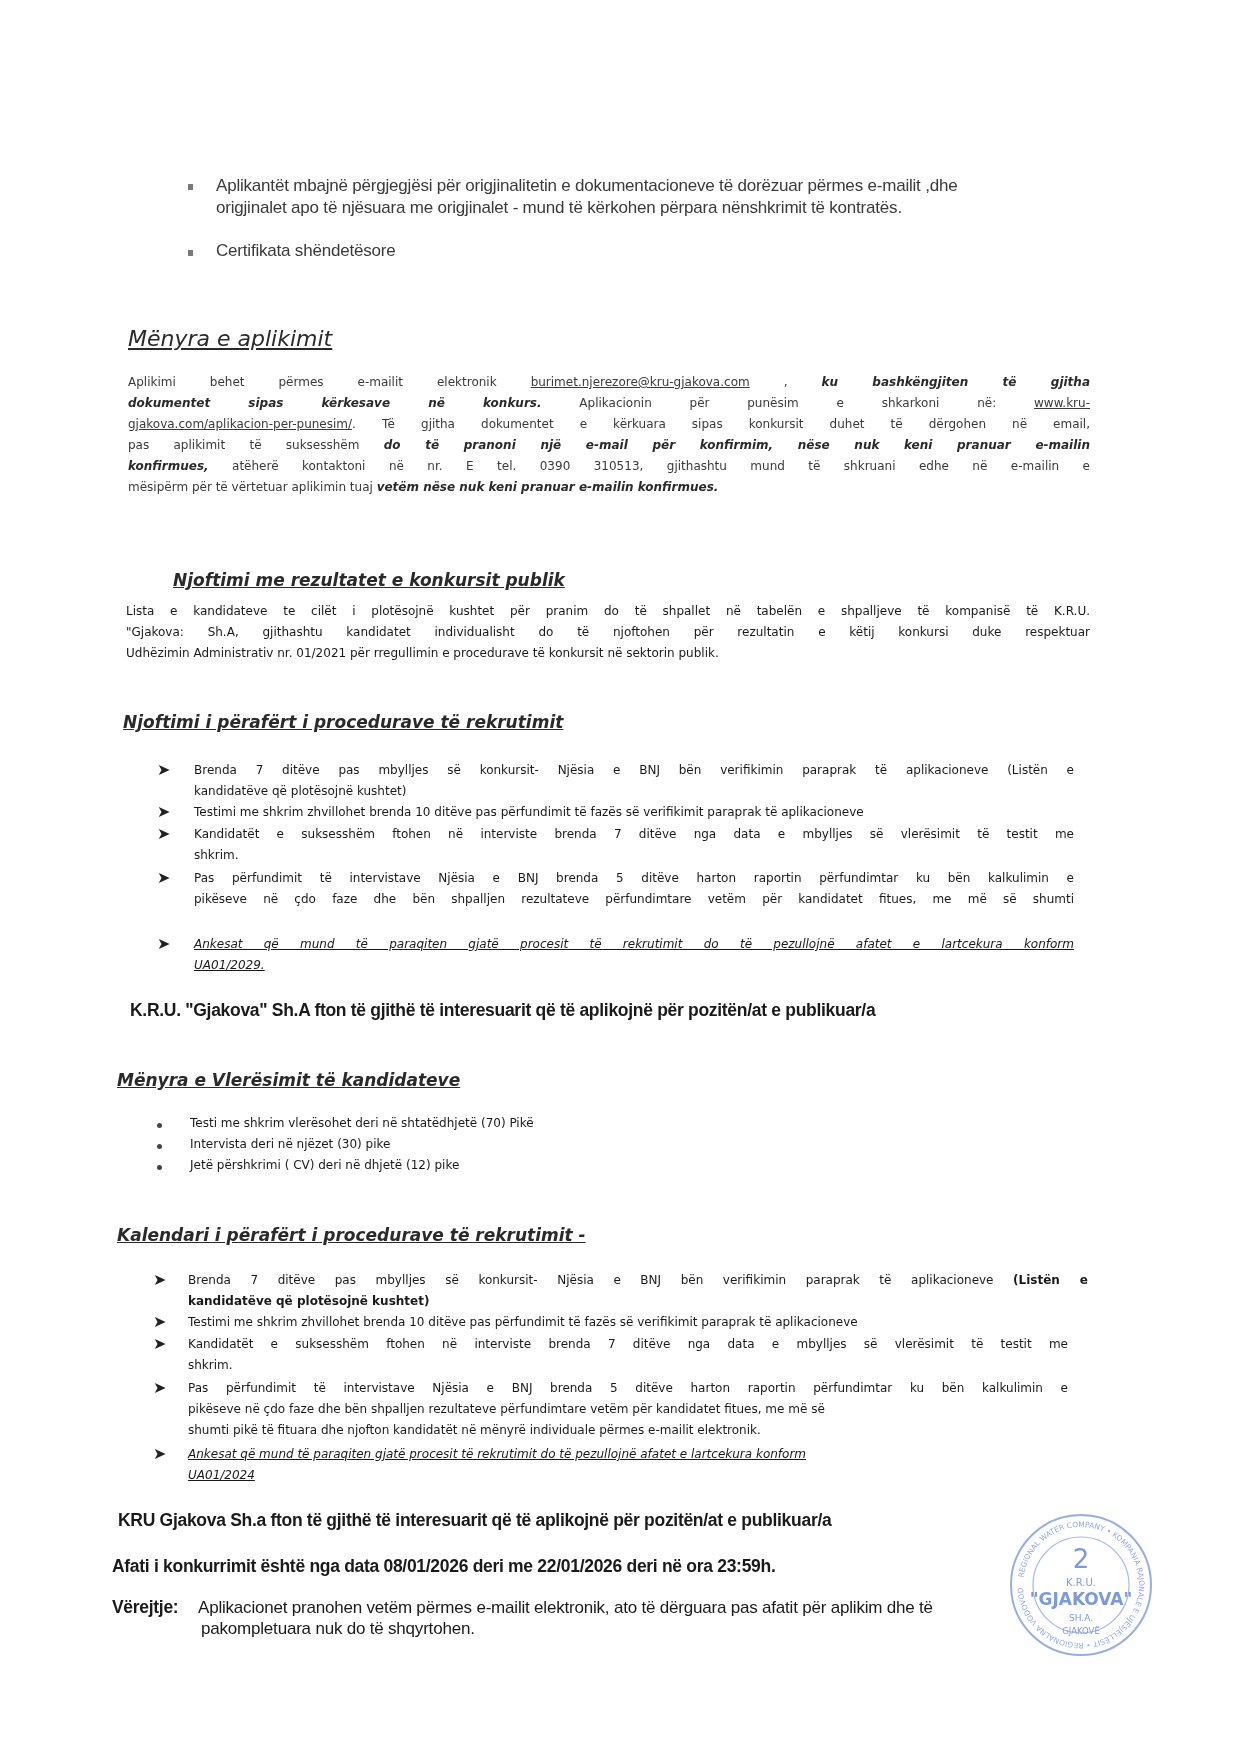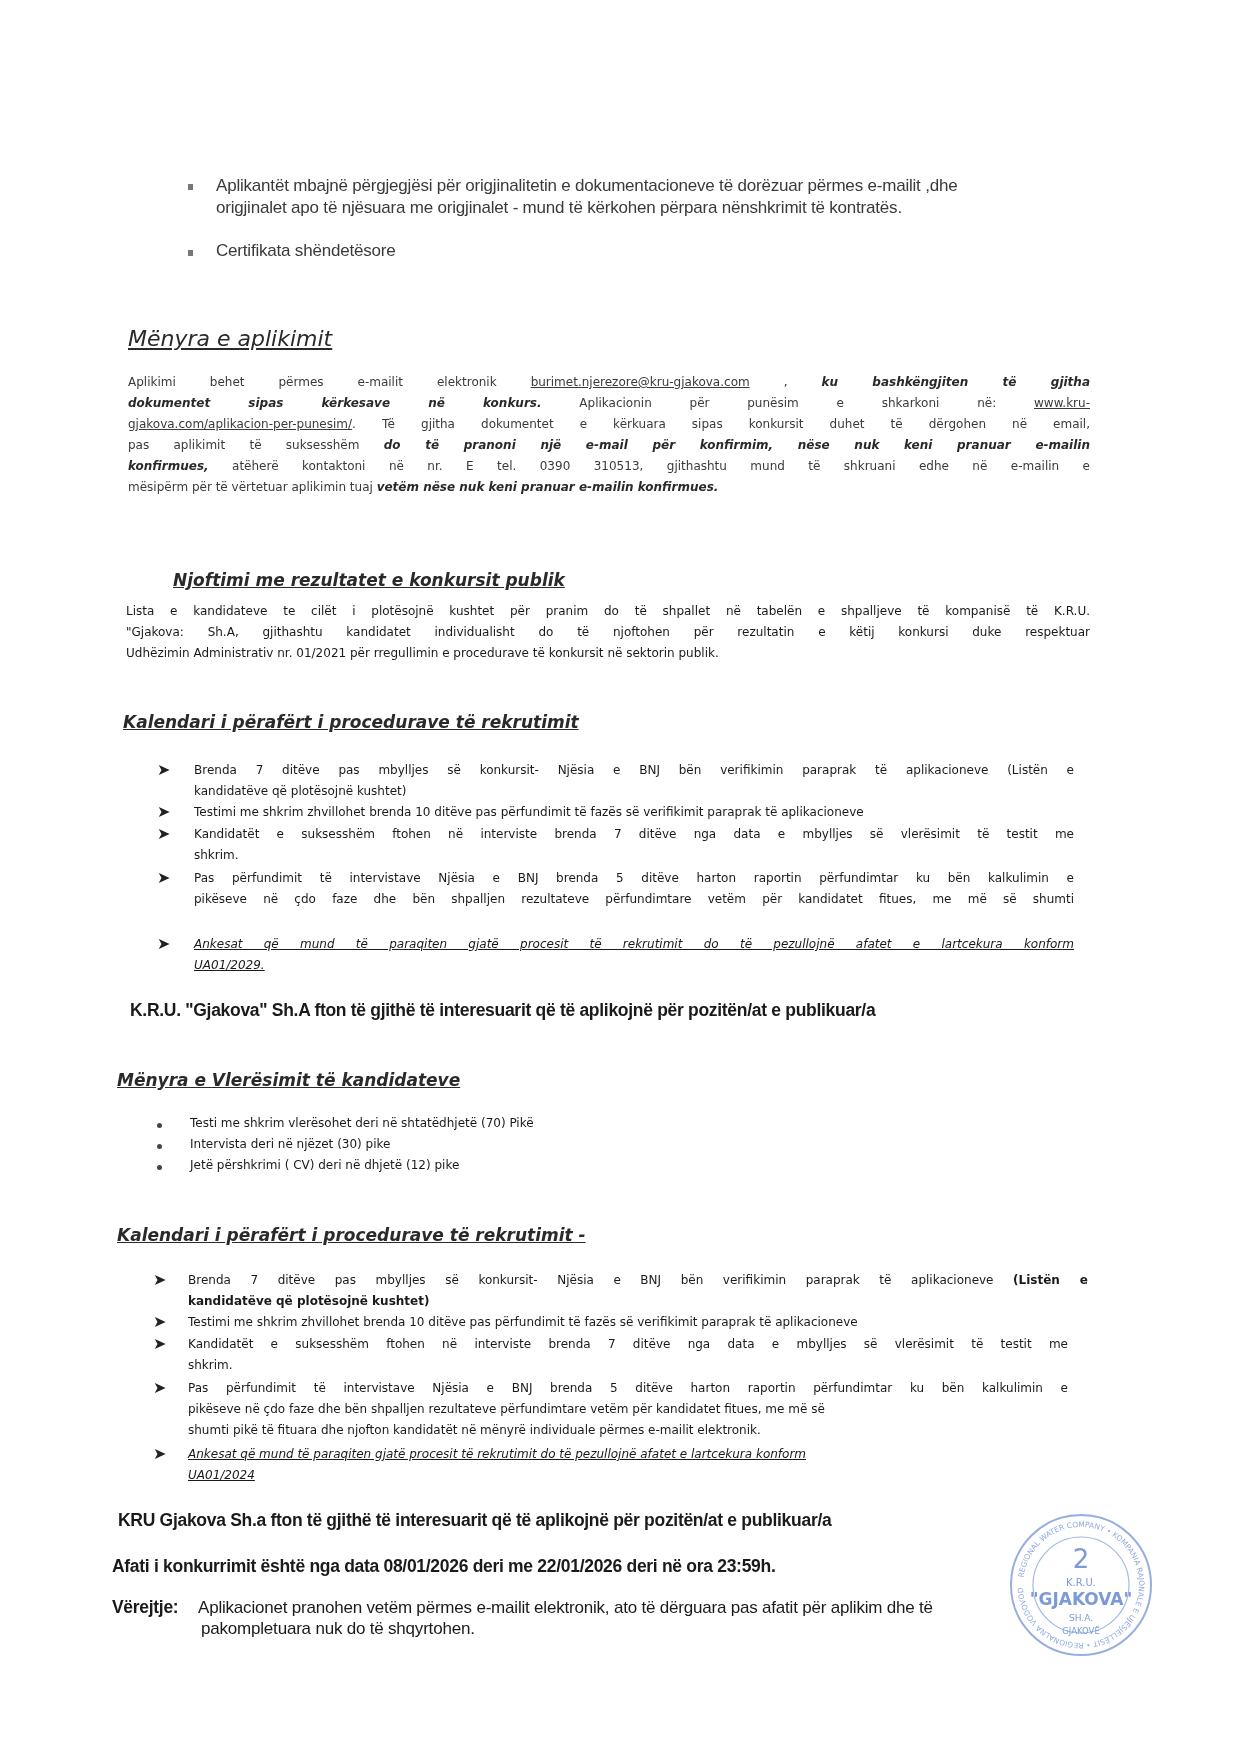--- a/index.html
+++ b/index.html
@@ -75,21 +75,21 @@
 <div>
   <span class="abs heading" style="left:142px; top:570px;margin-left:31px;">Njoftimi me rezultatet e konkursit publik</span>
   <div class="abs txt" style="left:126px; top:592px; width:964px;margin-top:9px;">
     <div class="justify">Lista e kandidateve te cilët i plotësojnë kushtet për pranim do të shpallet në tabelën e shpalljeve të kompanisë të K.R.U.</div>
     <div class="justify">"Gjakova: Sh.A, gjithashtu kandidatet individualisht do të njoftohen për rezultatin e këtij konkursi duke respektuar</div>
     <div>Udhëzimin Administrativ nr. 01/2021 për rregullimin e procedurave të konkursit në sektorin publik.</div>
   </div>
 </div>
 
 <div>
-  <span class="abs heading" style="left:123px; top:712px;">Kalendari i përafërt i procedurave të rekrutimit</span>
+  <span class="abs heading" style="left:123px; top:712px;">Njoftimi i përafërt i procedurave të rekrutimit</span>
 
   <span class="arrow" style="left:157px; top:760px;">➤</span>
   <div class="abs txt" style="left:194px; top:760px; width:880px;">
     <div class="justify">Brenda 7 ditëve pas mbylljes së konkursit- Njësia e BNJ bën verifikimin paraprak të aplikacioneve (Listën e</div>
     <div>kandidatëve që plotësojnë kushtet)</div>
   </div>
 
   <span class="arrow" style="left:157px; top:802px;">➤</span>
   <div class="abs txt" style="left:194px; top:802px; width:900px;">
     <div class="line">Testimi me shkrim zhvillohet brenda 10 ditëve pas përfundimit të fazës së verifikimit paraprak të aplikacioneve</div>

